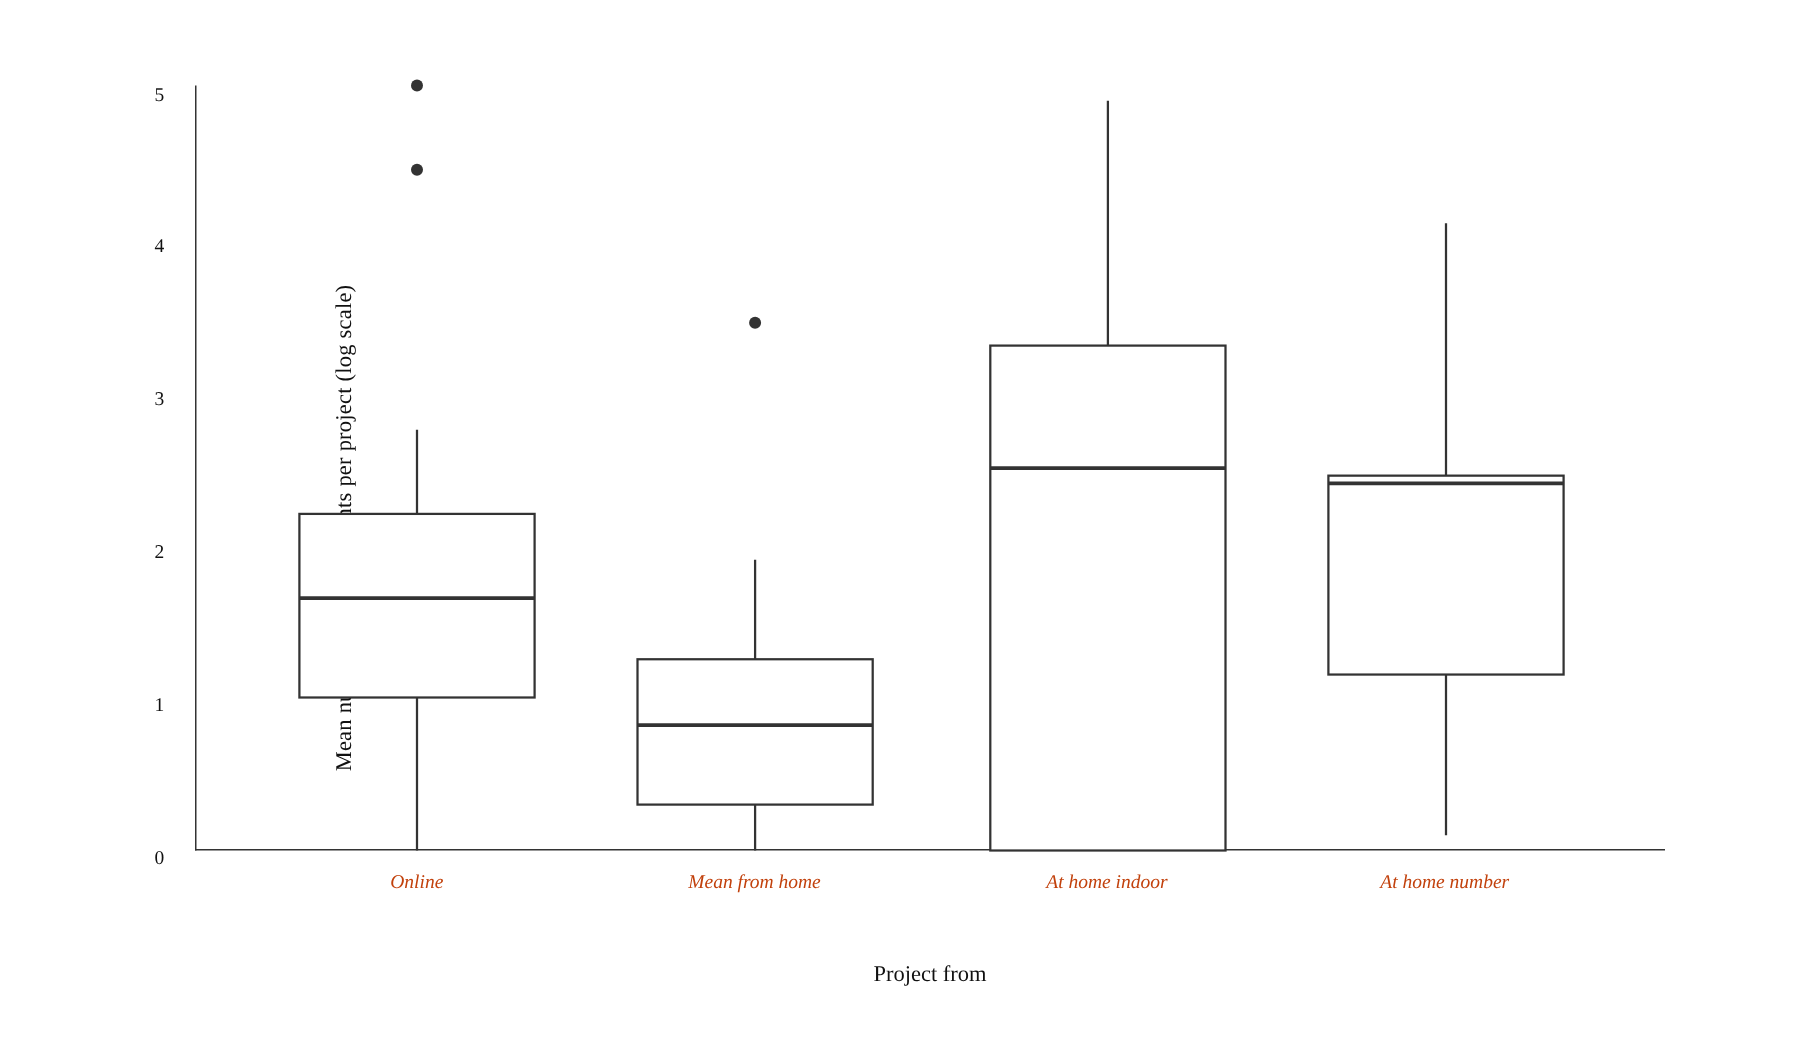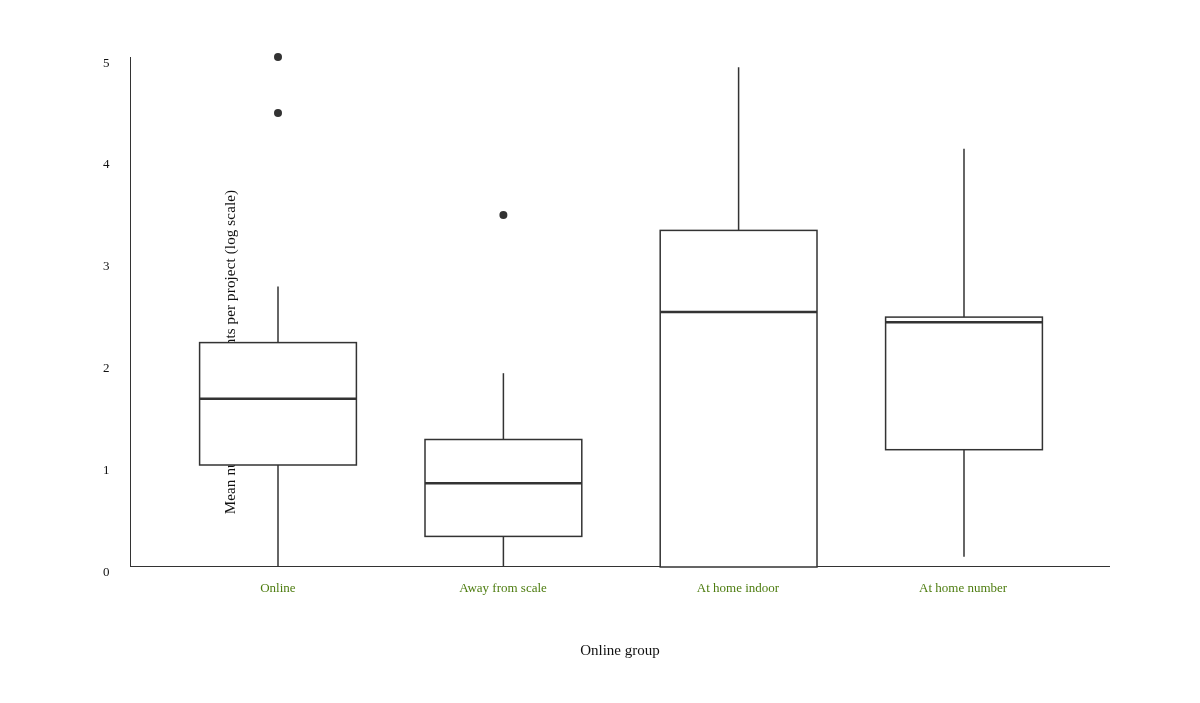--- a/index.html
+++ b/index.html
@@ -35,23 +35,24 @@
       font-size: 15px;
       color: #111;
       letter-spacing: 0.01em;
       width: 320px;
       text-align: center;
     }
     .x-tick-label {
       position: absolute;
       bottom: -30px;
       font-size: 13px;
-      color: #4d7c0f;
+      color: #c2410c;
       transform: translateX(-50%);
       white-space: nowrap;
+      font-style: italic;
     }
     .y-tick {
       position: absolute;
       left: -28px;
       font-size: 13px;
       color: #111;
       transform: translateY(50%);
     }
     svg.boxplot-svg {
       position: absolute;
@@ -90,19 +91,19 @@
       </svg>
 
     <div class="y-tick" style="bottom: calc(0% - 6px);">0</div>
     <div class="y-tick" style="bottom: calc(20% - 6px);">1</div>
     <div class="y-tick" style="bottom: calc(40% - 6px);">2</div>
     <div class="y-tick" style="bottom: calc(60% - 6px);">3</div>
     <div class="y-tick" style="bottom: calc(80% - 6px);">4</div>
     <div class="y-tick" style="bottom: calc(100% - 6px);">5</div>
 
     <div class="x-tick-label" style="left:15%;">Online</div>
-    <div class="x-tick-label" style="left:38%;">Away from scale</div>
+    <div class="x-tick-label" style="left:38%;">Mean from home</div>
     <div class="x-tick-label" style="left:62%;text-align:right;">At home indoor</div>
     <div class="x-tick-label" style="left:85%;">At home number</div>
   </div>
 
-  <div style="position:absolute; bottom:18px; left:80px; right:40px; text-align:center; font-size:15px; color:#111;">Online group</div>
+  <div style="position:absolute; bottom:18px; left:80px; right:40px; text-align:center; font-size:15px; color:#111;">Project from</div>
 </div>
 
 </body></html>

